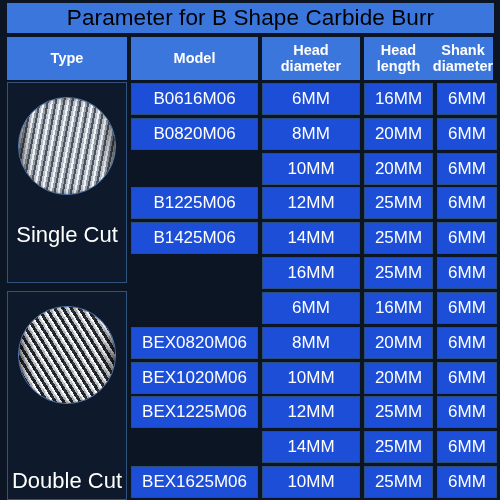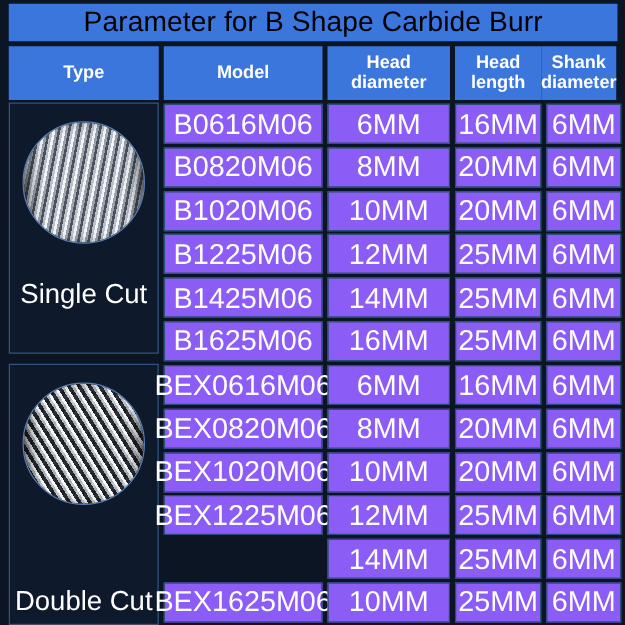--- a/index.html
+++ b/index.html
@@ -174,24 +174,24 @@
   }
   .data-row {
     position: relative;
     width: 500px;
     height: 34.8px;
   }
   .dcell {
     position: absolute;
     top: 1px;
     height: 32px;
-    background: #8b5cf6;
+    background: #1d4ed8;
     border: 1px solid #2d4d79;
     color: #ffffff;
-    font-size: 23px;
+    font-size: 17px;
     font-weight: 400;
     display: flex;
     align-items: center;
     justify-content: center;
     box-sizing: border-box;
     white-space: nowrap;
   }
   .dcell-model { left: 131px; width: 127px; }
   .dcell-hdia  { left: 262px; width: 98px;  }
   .dcell-hlen  { left: 364px; width: 69px;  }
@@ -241,56 +241,53 @@
         <div class="dcell dcell-hlen">16MM</div>
         <div class="dcell dcell-sdia">6MM</div>
       </div>
       <div class="data-row">
         <div class="dcell dcell-model">B0820M06</div>
         <div class="dcell dcell-hdia">8MM</div>
         <div class="dcell dcell-hlen">20MM</div>
         <div class="dcell dcell-sdia">6MM</div>
       </div>
       <div class="data-row">
-        <div class="dcell dcell-model">B1020M06</div>
         <div class="dcell dcell-hdia">10MM</div>
         <div class="dcell dcell-hlen">20MM</div>
         <div class="dcell dcell-sdia">6MM</div>
       </div>
       <div class="data-row">
         <div class="dcell dcell-model">B1225M06</div>
         <div class="dcell dcell-hdia">12MM</div>
         <div class="dcell dcell-hlen">25MM</div>
         <div class="dcell dcell-sdia">6MM</div>
       </div>
       <div class="data-row">
         <div class="dcell dcell-model">B1425M06</div>
         <div class="dcell dcell-hdia">14MM</div>
         <div class="dcell dcell-hlen">25MM</div>
         <div class="dcell dcell-sdia">6MM</div>
       </div>
       <div class="data-row">
-        <div class="dcell dcell-model">B1625M06</div>
         <div class="dcell dcell-hdia">16MM</div>
         <div class="dcell dcell-hlen">25MM</div>
         <div class="dcell dcell-sdia">6MM</div>
       </div>
     </div>
   </div>
 
   <div class="section section-double">
     <div class="type-panel">
       <div class="burr-photo">
         <div class="burr-body flutes-double"></div>
       </div>
       <div class="type-label">Double Cut</div>
     </div>
     <div class="rows">
       <div class="data-row">
-        <div class="dcell dcell-model">BEX0616M06</div>
         <div class="dcell dcell-hdia">6MM</div>
         <div class="dcell dcell-hlen">16MM</div>
         <div class="dcell dcell-sdia">6MM</div>
       </div>
       <div class="data-row">
         <div class="dcell dcell-model">BEX0820M06</div>
         <div class="dcell dcell-hdia">8MM</div>
         <div class="dcell dcell-hlen">20MM</div>
         <div class="dcell dcell-sdia">6MM</div>
       </div>

